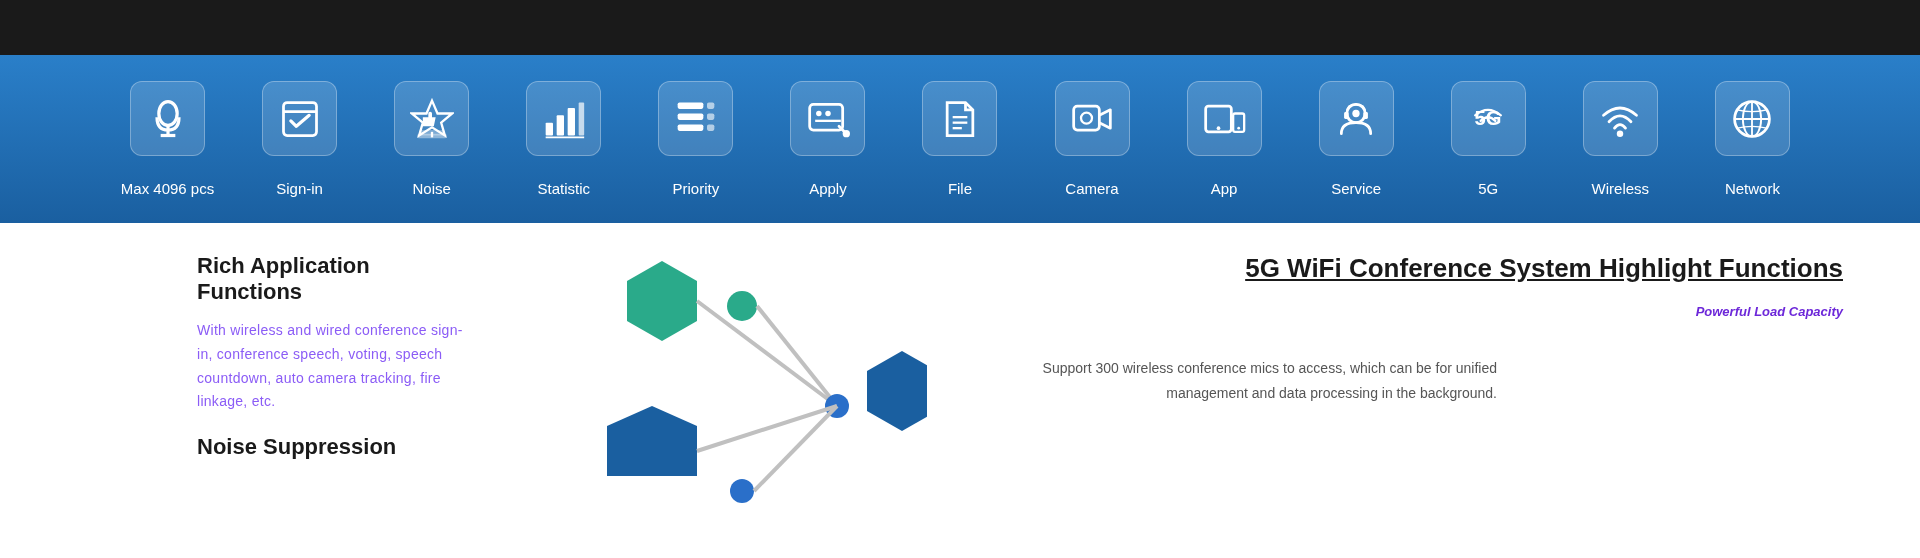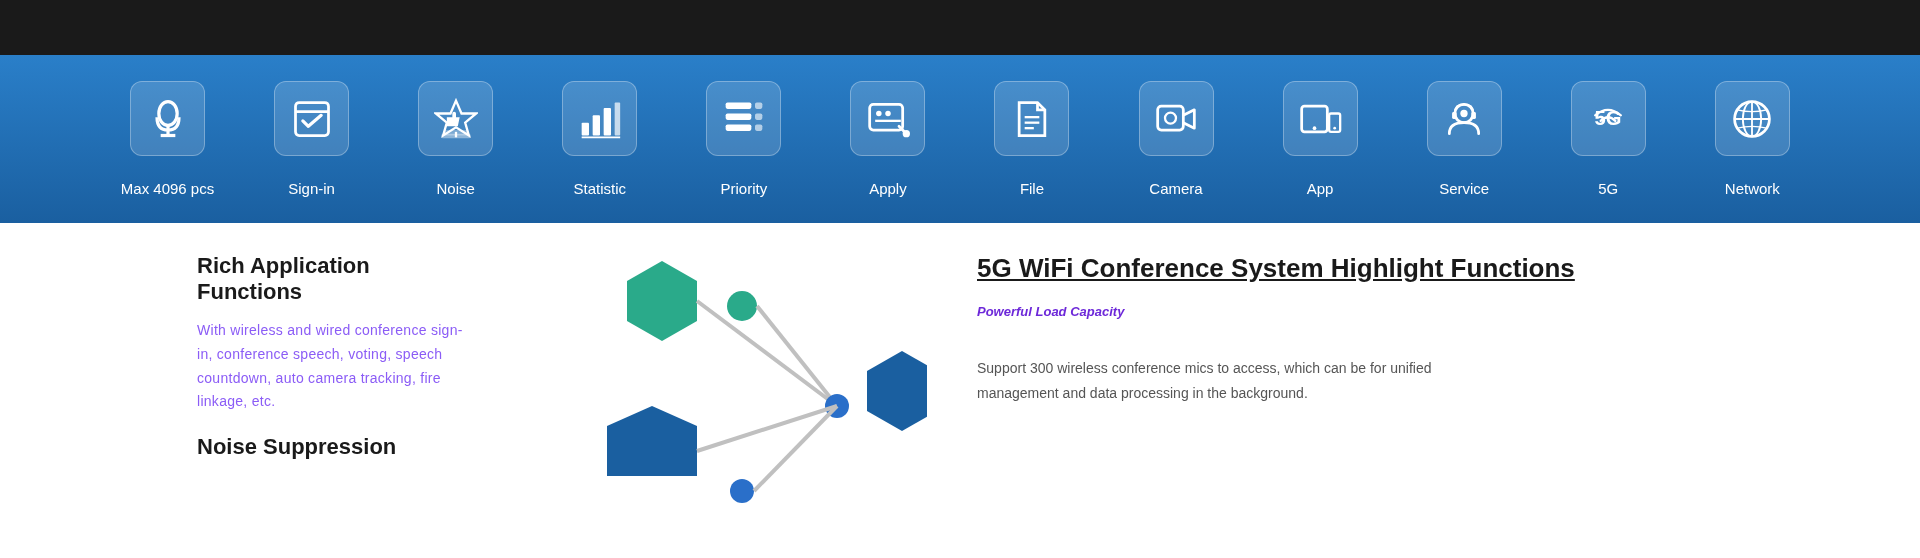--- a/index.html
+++ b/index.html
@@ -107,20 +107,21 @@
       position: relative;
       display: flex;
       align-items: center;
       justify-content: center;
     }
 
     
     .right-content {
       flex: 1;
       padding: 10px 60px 10px 40px;
+      text-align: right;
     }
 
     .right-content h2 {
       font-size: 26px;
       font-weight: 900;
       color: #1a1a1a;
       text-decoration: underline;
       margin-bottom: 20px;
     }
 
@@ -288,20 +289,31 @@
       <svg viewBox="0 0 48 48">
         <text x="24" y="30" text-anchor="middle" fill="white" font-size="22" font-weight="bold" font-family="Arial">5G</text>
 
         <path d="M10 20 Q24 8 38 20" fill="none" stroke="white" stroke-width="2.5" stroke-linecap="round"></path>
         <path d="M16 26 Q24 18 32 26" fill="none" stroke="white" stroke-width="2.5" stroke-linecap="round"></path>
       </svg>
     </div>
     <span class="icon-label">5G</span>
   </div>
 
+  <div class="icon-item">
+    <div class="icon-box">
+      <svg viewBox="0 0 48 48">
+        <path d="M6 20 Q24 4 42 20" fill="none" stroke="white" stroke-width="3" stroke-linecap="round"></path>
+        <path d="M12 27 Q24 14 36 27" fill="none" stroke="white" stroke-width="3" stroke-linecap="round"></path>
+        <path d="M18 34 Q24 26 30 34" fill="none" stroke="white" stroke-width="3" stroke-linecap="round"></path>
+        <circle cx="24" cy="40" r="3.5" fill="white"></circle>
+      </svg>
+    </div>
+    <span class="icon-label">Wireless</span>
+  </div>
 
   <div class="icon-item">
     <div class="icon-box">
       <svg viewBox="0 0 48 48">
         <circle cx="24" cy="24" r="19" fill="none" stroke="white" stroke-width="3"></circle>
         <ellipse cx="24" cy="24" rx="10" ry="19" fill="none" stroke="white" stroke-width="2"></ellipse>
         <line x1="5" y1="24" x2="43" y2="24" stroke="white" stroke-width="2"></line>
         <line x1="24" y1="5" x2="24" y2="43" stroke="white" stroke-width="2"></line>
         <path d="M8 14 Q24 18 40 14" fill="none" stroke="white" stroke-width="1.5"></path>
         <path d="M8 34 Q24 30 40 34" fill="none" stroke="white" stroke-width="1.5"></path>

